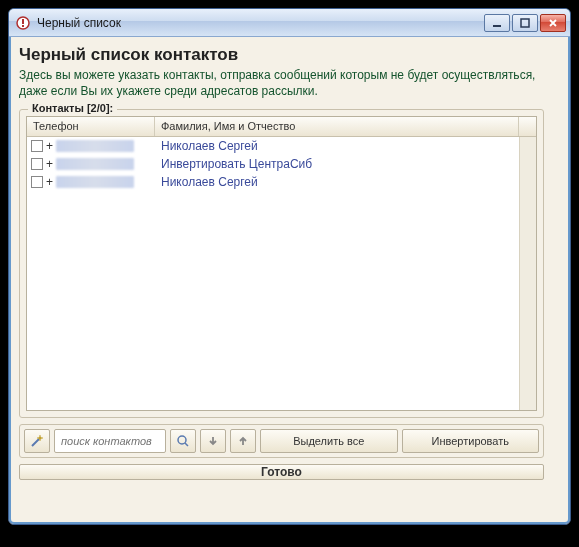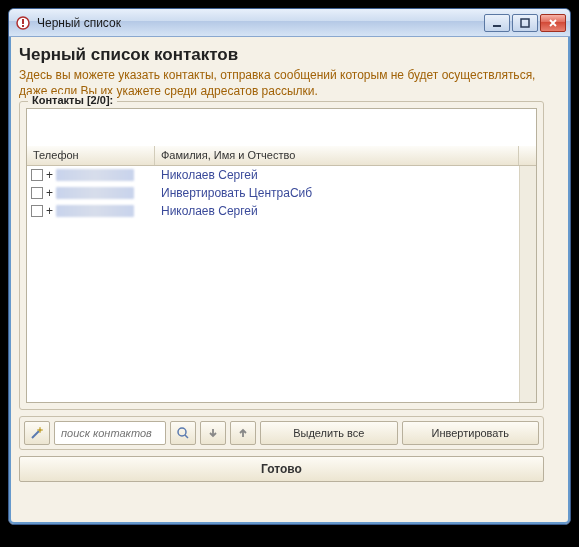--- a/index.html
+++ b/index.html
@@ -59,23 +59,23 @@
     padding: 8px 26px 10px 10px;
   }
   .header-title {
     font-size: 17px;
     font-weight: bold;
     color: #222;
     margin-bottom: 2px;
   }
   .header-desc {
     font-size: 12px;
-    color: #a16207;
+    color: #14532d;
     line-height: 1.35;
-    margin-bottom: 2px;
+    margin-bottom: 10px;
   }
   .fieldset {
     border: 1px solid #c8c0ac;
     border-radius: 3px;
     padding: 6px 6px 6px 6px;
     margin-bottom: 6px;
     position: relative;
   }
   .legend {
     position: absolute;
@@ -93,21 +93,20 @@
     display: flex;
     flex-direction: column;
   }
   .grid-head {
     display: flex;
     background: linear-gradient(to bottom, #fdfcf8, #ece5d3);
     border-bottom: 1px solid #c8c0ac;
     height: 20px;
     font-size: 11px;
     color: #333;
-    margin-top: 37px;
   }
   .col {
     padding: 3px 6px;
     border-right: 1px solid #d2ccba;
   }
   .col-phone { width: 128px; }
   .col-name { flex: 1; }
   .col-scroll { width: 17px; border-right: none; background: linear-gradient(to bottom, #fdfcf8, #ece5d3); }
   .grid-body {
     flex: 1;
@@ -186,20 +185,21 @@
     background: #fff;
     padding: 0 6px;
     font-size: 11px;
     color: #999;
     font-style: italic;
   }
   .btn-wide { flex: 1; }
   .footer {
     display: flex;
     gap: 6px;
+    flex-direction: column;
   }
   .footer .btn { height: 26px; font-size: 12px; font-weight: bold; }
   .footer .btn.cancel { font-weight: normal; width: 90px; flex: none; }
 </style>
 </head>
 <body>
 
 <div class="window">
   <div class="titlebar">
     <span class="title-icon">

